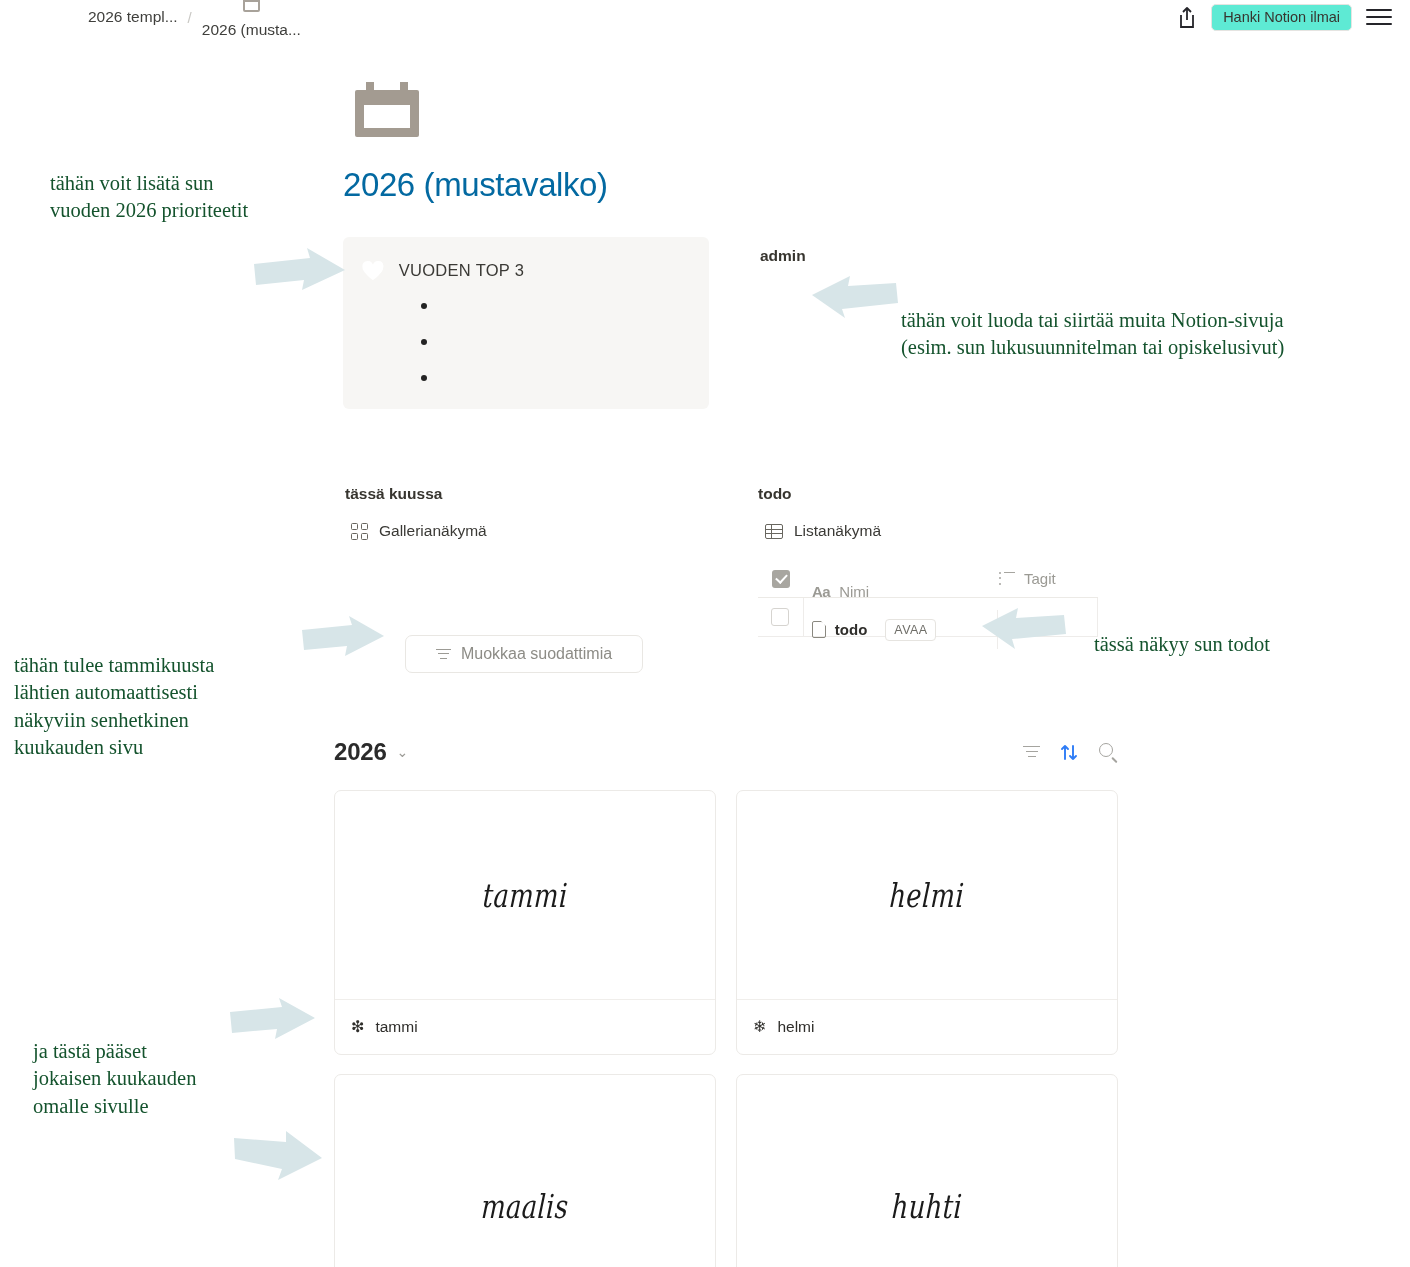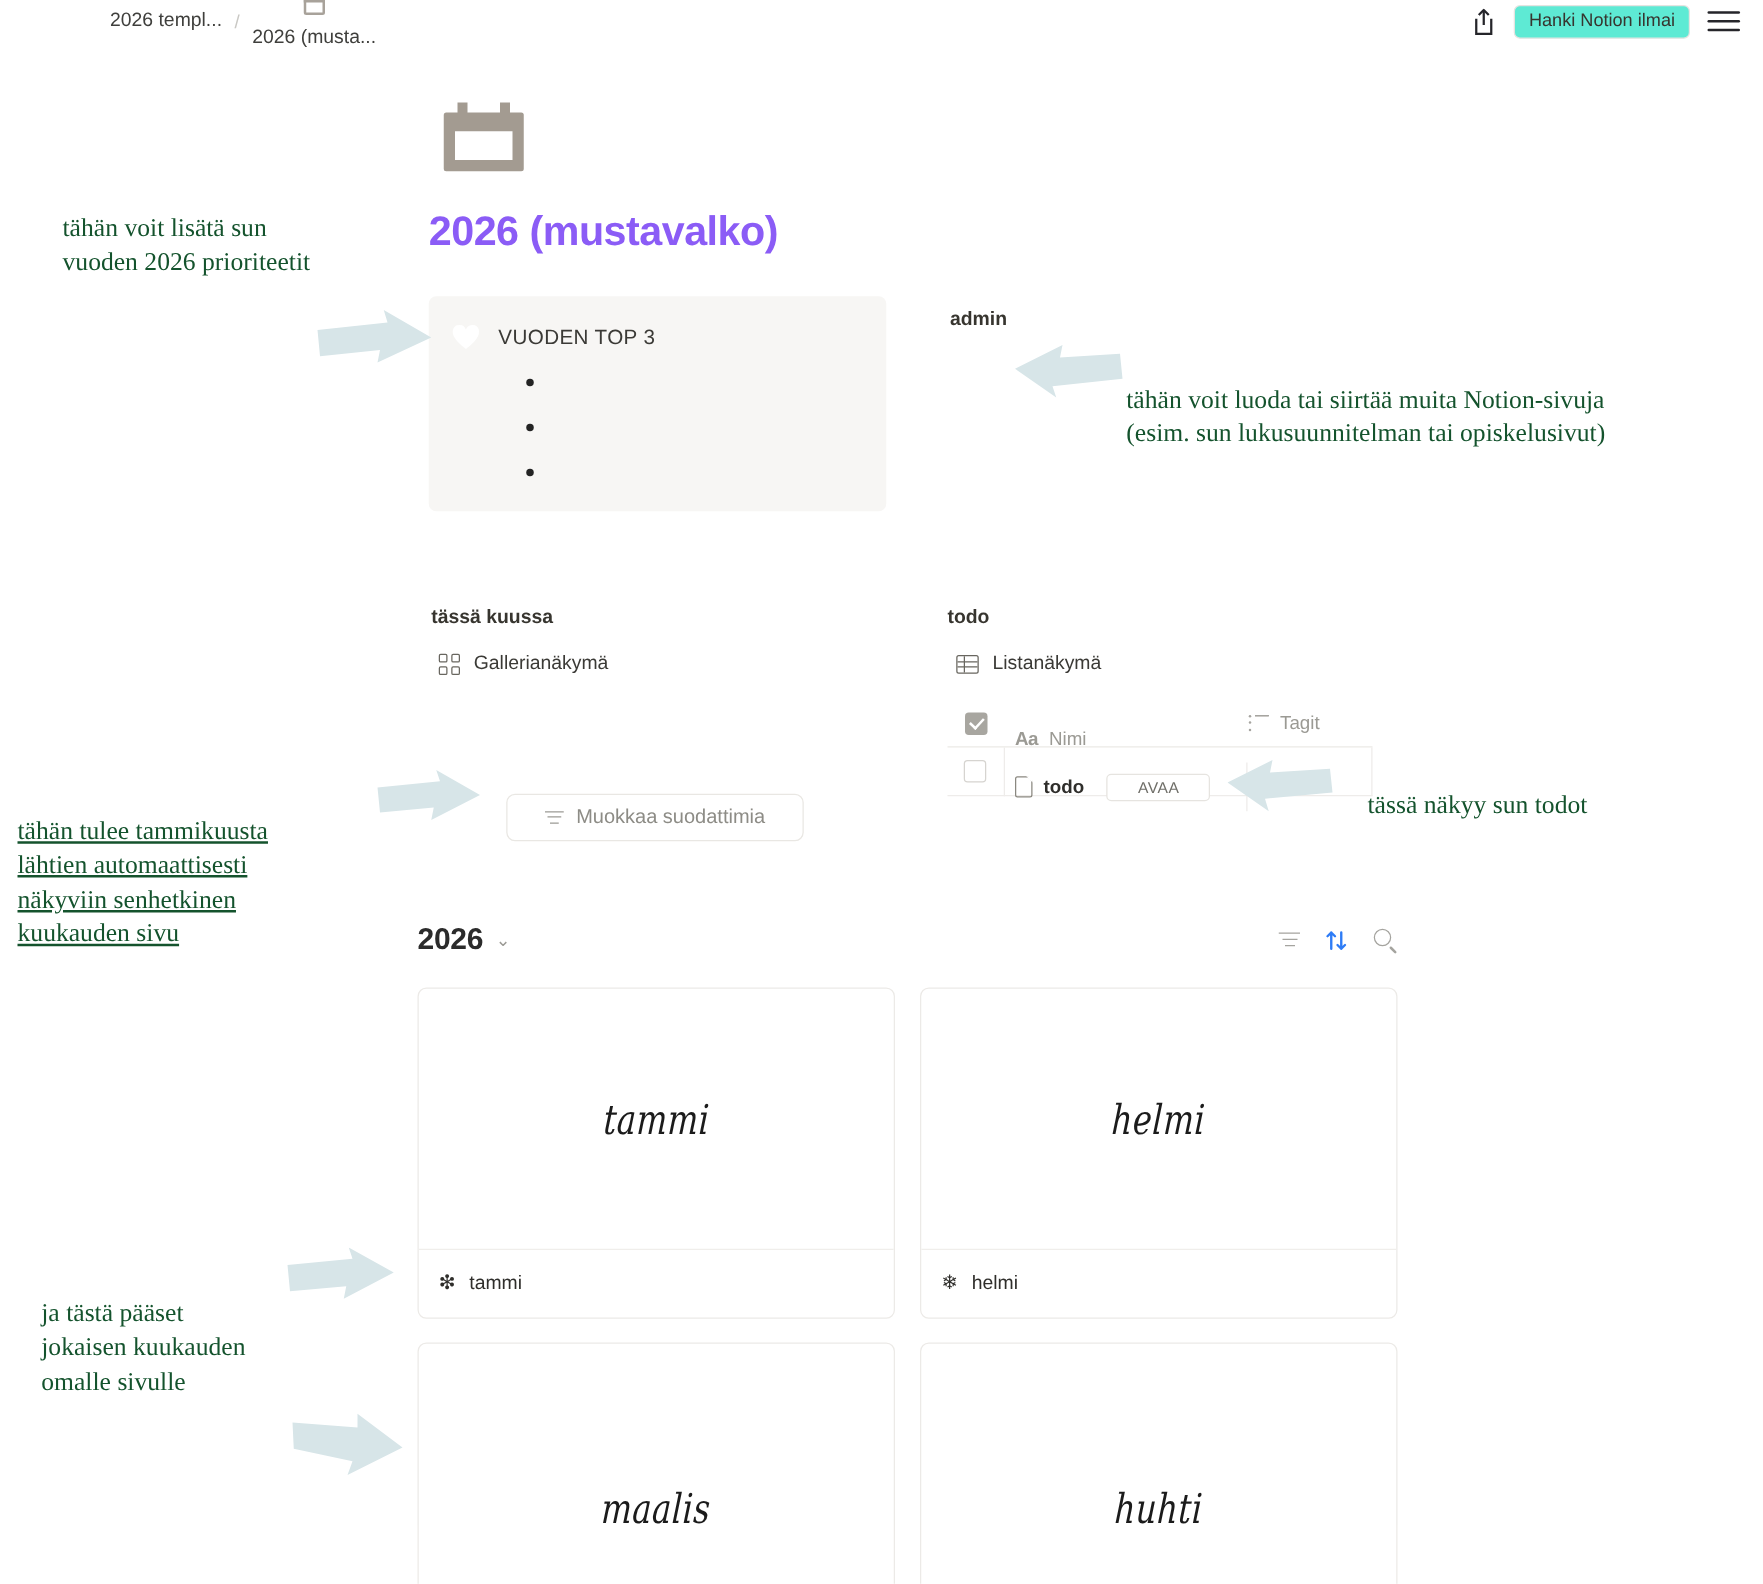--- a/index.html
+++ b/index.html
@@ -141,23 +141,23 @@
     width: 8px; height: 12px;
     background: #a39b91;
   }
   .page-icon .pegL { left: 11px; }
   .page-icon .pegR { right: 11px; }
 
   .page-title {
     position: absolute;
     left: 343px; top: 166px;
     font-size: 33px;
-    font-weight: bold;
+    font-weight: normal;
     letter-spacing: -0.4px;
-    color: #8b5cf6;
+    color: #0369a1;
   }
 
   
   .callout {
     position: absolute;
     left: 343px; top: 237px;
     width: 366px; height: 172px;
     background: #f7f6f4;
     border-radius: 6px;
     padding: 24px 18px 18px 18px;
@@ -355,21 +355,21 @@
   }
   .row-name {
     font-weight: bold;
     color: #2f2e2b;
     font-size: 15px;
   }
   .avaa-btn {
     margin-left: 9px;
     border: 1px solid #e6e4e0;
     border-radius: 4px;
-    padding: 3px 24px;
+    padding: 3px 8px;
     font-size: 12.5px;
     color: #6f6e68;
     background: #fff;
     letter-spacing: 0.4px;
     cursor: pointer;
   }
   .tt-cell-tags-row { width: 100px; border-right: 1px solid #eeecea; height: 39px;}
 
   
   .filter-btn {
@@ -490,21 +490,21 @@
   .anno {
     position: absolute;
     font-family: "Liberation Serif", serif;
     font-size: 20.5px;
     line-height: 1.33;
     color: #14532d;
     white-space: pre-line;
   }
   .anno1 { left: 50px;  top: 170px; }
   .anno2 { left: 901px; top: 307px; }
-  .anno3 { left: 14px;  top: 652px; text-decoration: underline; }
+  .anno3 { left: 14px;  top: 652px; }
   .anno4 { left: 1094px;top: 631px; }
   .anno5 { left: 33px;  top: 1038px; }
 
   
   .arrow {
     position: absolute;
     fill: #d7e5e8;
   }
 </style>
 </head>

